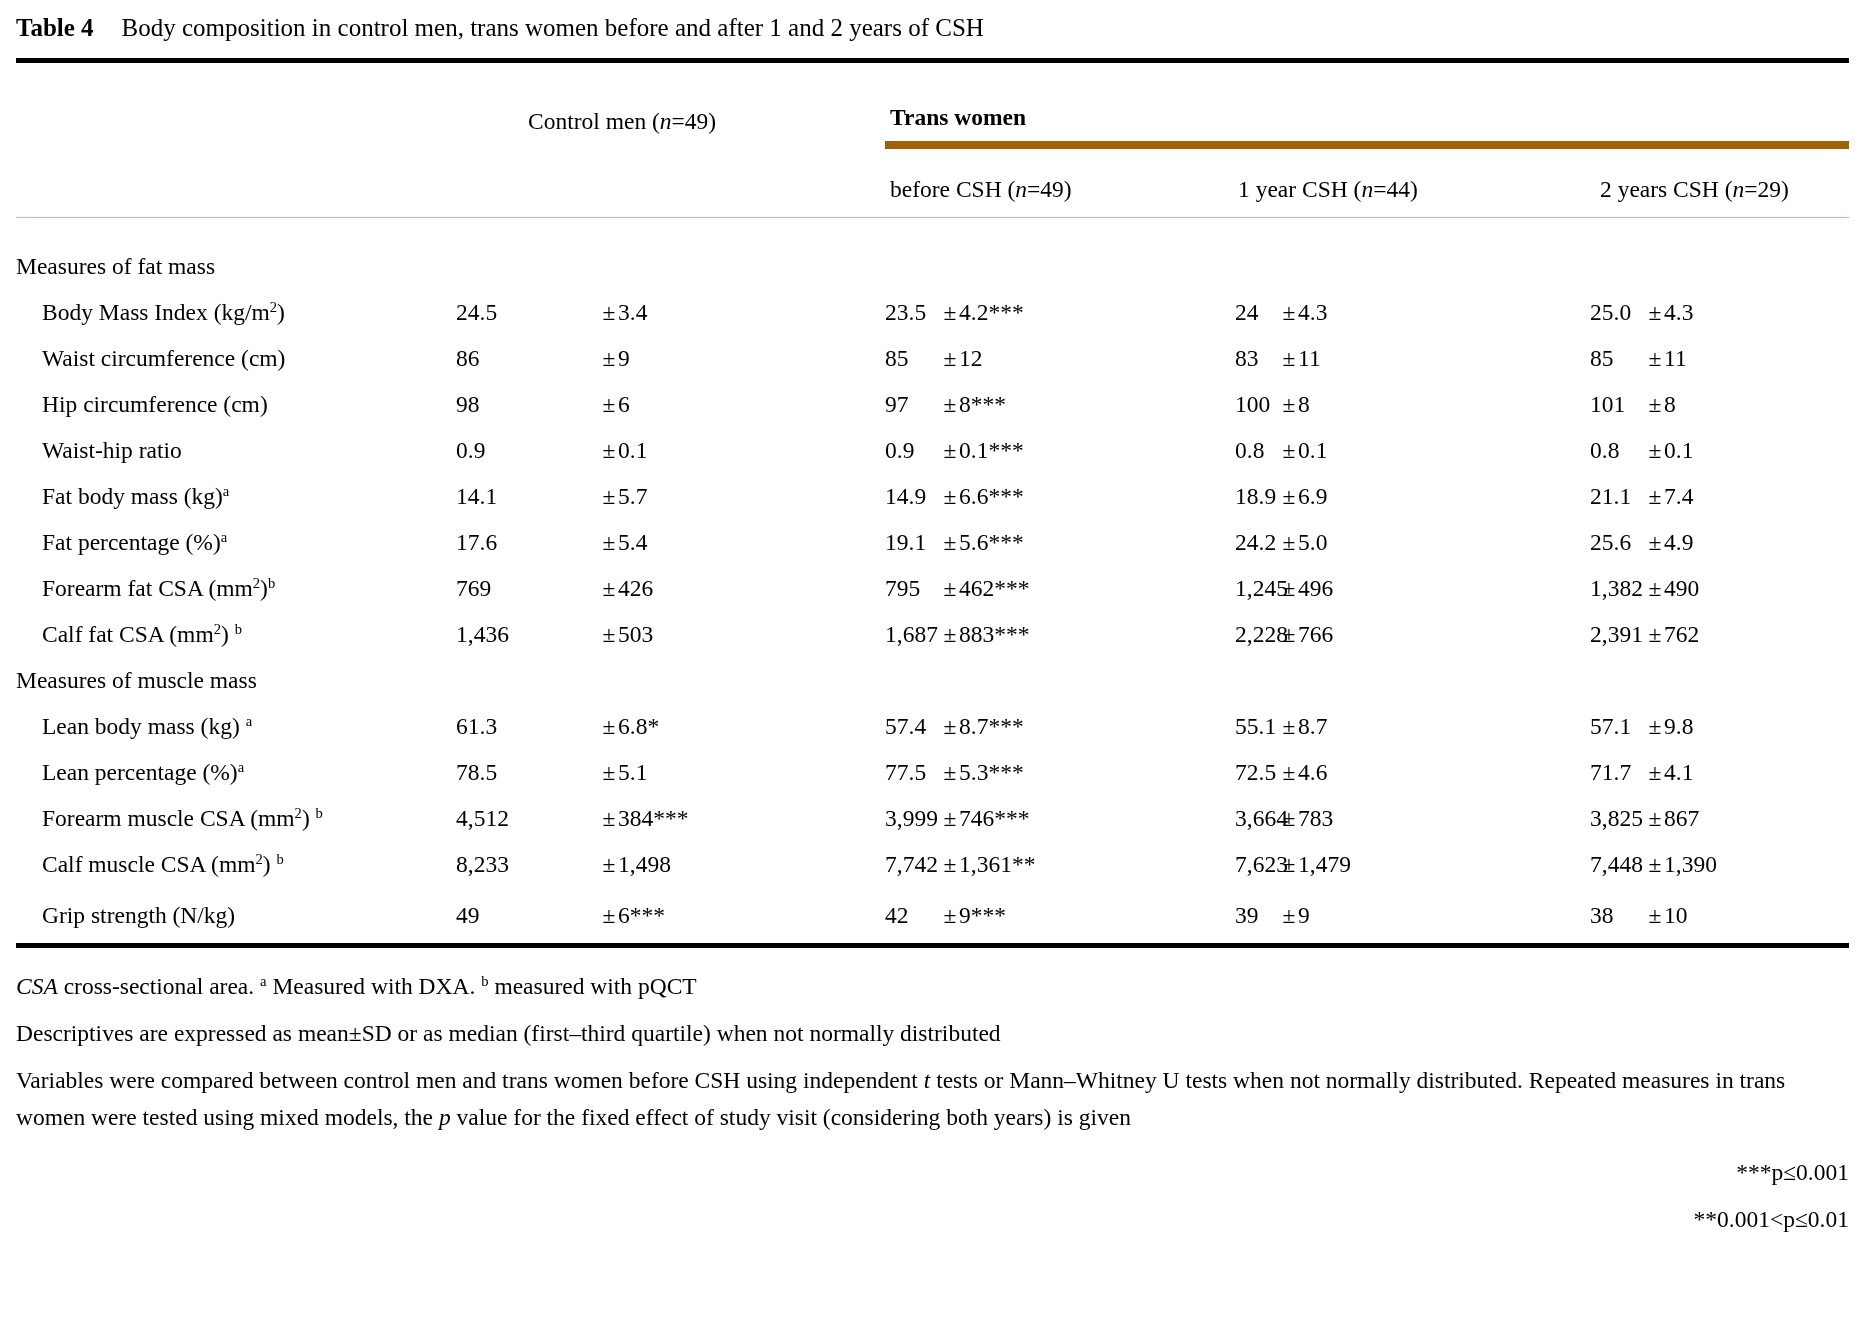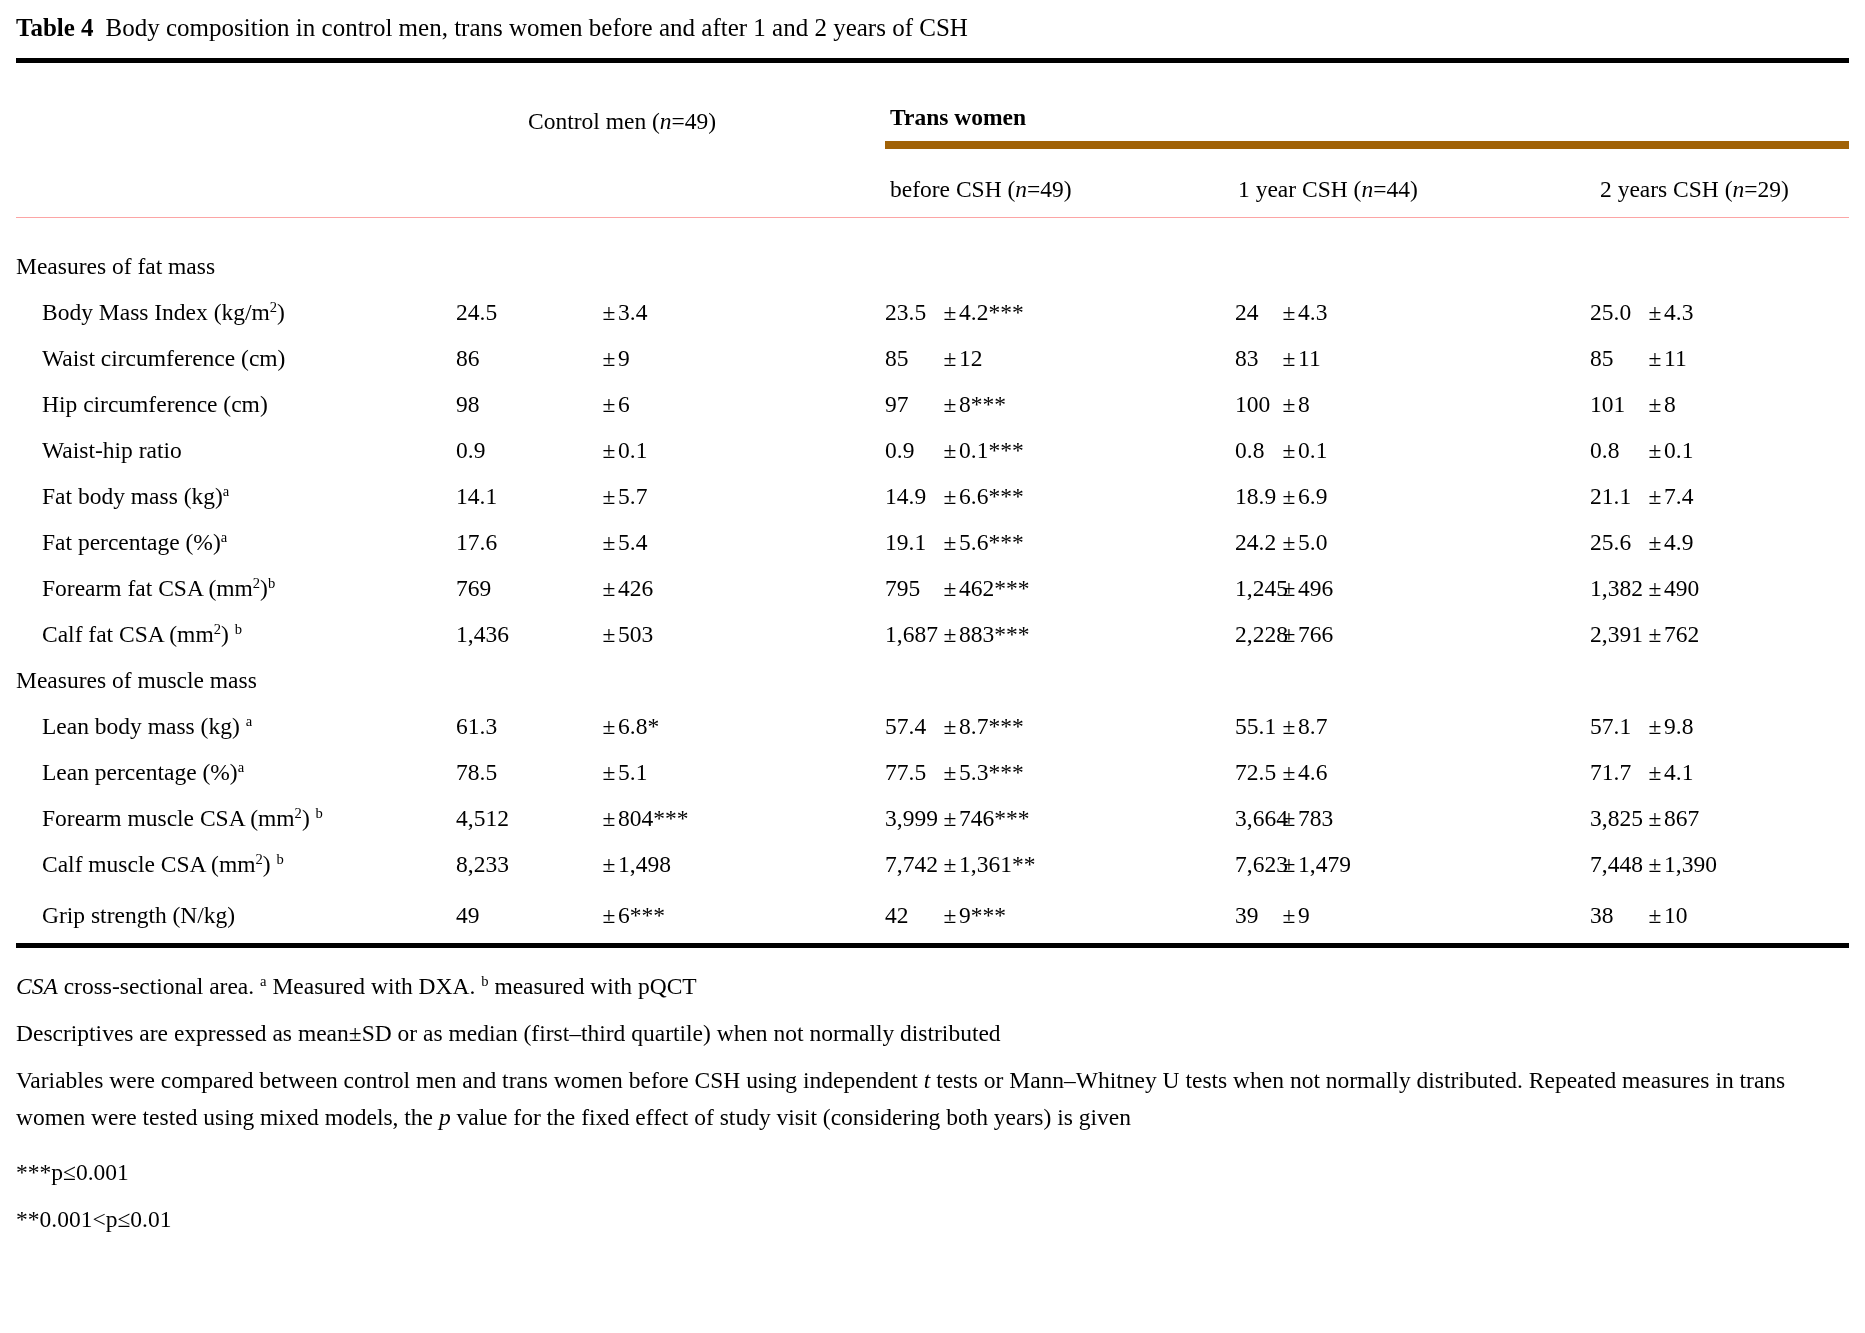--- a/index.html
+++ b/index.html
@@ -9,21 +9,21 @@
     color:#000;
     -webkit-font-smoothing:antialiased;
   }
   .page{width:1865px;}
   
   .title{
     margin:12px 16px 14px 16px;
     font-size:25px;line-height:32px;
     white-space:nowrap;
   }
-  .title-label{font-weight:bold;margin-right:12px;}
+  .title-label{font-weight:bold;margin-right:28px;}
   
   .tablewrap{
     margin:0 16px;
     border-top:5px solid #000;
     border-bottom:5px solid #000;
   }
   table{
     width:1833px;
     border-collapse:collapse;
     table-layout:fixed;
@@ -50,21 +50,21 @@
   td.lbl{text-align:left;padding-left:26px;}
   td.sec{text-align:left;padding-left:0;}
   td.vl{text-align:left;}
   td.pm{text-align:center;}
   td.vr{text-align:left;}
   sup{font-size:0.62em;line-height:0;vertical-align:baseline;position:relative;top:-0.55em;}
   i{font-style:italic;}
   
   .footnotes{margin:20px 16px 0 16px;font-size:23.5px;}
   .footnotes p{margin:0 0 10px 0;line-height:37px;}
-  .footnotes p.pval{margin-bottom:10px;}
+  .footnotes p.pval{margin-bottom:10px;text-align:right;}
   .footnotes p.fn-stats{margin-bottom:18px;}
 </style>
 </head>
 <body>
 
 <div class="page">
 
   <div class="title">
     <span class="title-label">Table 4</span><span class="title-text">Body composition in control men, trans women before and after 1 and 2 years of CSH</span>
   </div>
@@ -254,21 +254,21 @@
             <td class="pm">±</td>
             <td class="vr">4.6</td>
         <td class="vl">71.7</td>
             <td class="pm">±</td>
             <td class="vr">4.1</td>
       </tr>
       <tr>
         <td class="lbl">Forearm muscle CSA (mm<sup>2</sup>) <sup>b</sup></td>
         <td class="vl">4,512</td>
             <td class="pm">±</td>
-            <td class="vr">804***</td>
+            <td class="vr">384***</td>
         <td class="vl">3,999</td>
             <td class="pm">±</td>
             <td class="vr">746***</td>
         <td class="vl">3,664</td>
             <td class="pm">±</td>
             <td class="vr">783</td>
         <td class="vl">3,825</td>
             <td class="pm">±</td>
             <td class="vr">867</td>
       </tr>

